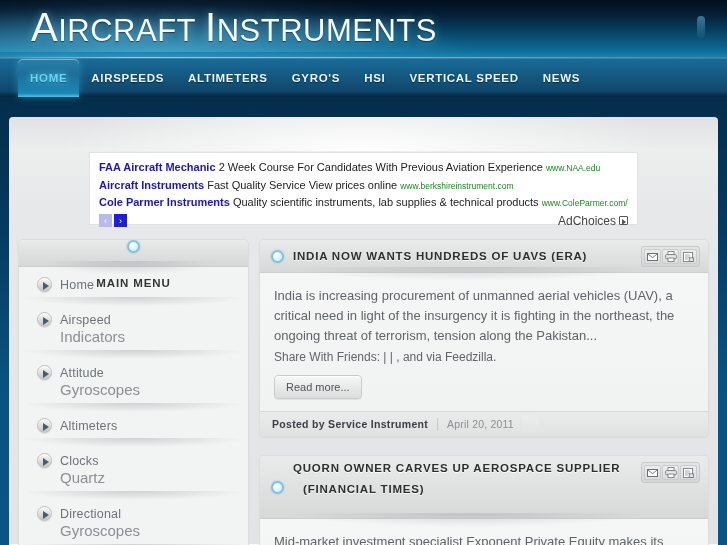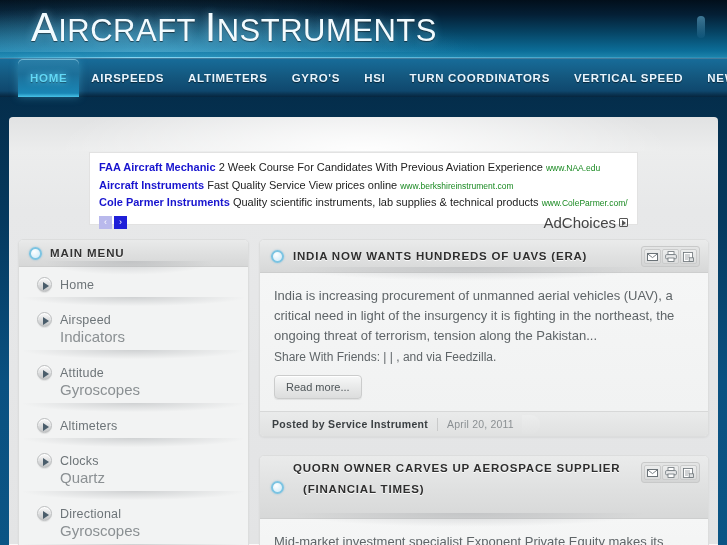--- a/index.html
+++ b/index.html
@@ -152,21 +152,21 @@
   .ad-arrows { display: flex; gap: 2px; }
   .ad-arrow {
     width: 13px; height: 13px;
     display: flex; align-items: center; justify-content: center;
     font-size: 9px; color: #fff;
     cursor: pointer;
   }
   .ad-arrow.prev { background: #b9b9ec; }
   .ad-arrow.next { background: #1f1fd8; }
   .adchoices {
-    font-size: 15px; color: #444;
+    font-size: 12px; color: #444;
     display: flex; align-items: center; gap: 3px;
     cursor: pointer;
   }
   .adchoices-glyph {
     display: inline-block;
     width: 9px; height: 9px;
     border: 1px solid #555;
     border-radius: 1px;
     position: relative;
   }
@@ -199,24 +199,25 @@
     border: 1px solid #dcdddd;
     border-radius: 5px;
     box-shadow: 0 1px 2px rgba(0,0,0,0.05);
     overflow: hidden;
   }
   .panel-head {
     position: relative;
     height: 27px;
     display: flex;
     align-items: center;
-    gap: 8px;
+    gap: 24px;
     padding: 0 10px;
     background: linear-gradient(180deg, #e9eaea 0%, #dedfdf 55%, #d6d7d7 100%);
     border-bottom: 1px solid #cdcece;
+    flex-direction: column;
   }
   .panel-head::after {
     content: "";
     position: absolute;
     left: 24px; bottom: -9px;
     width: 172px; height: 14px;
     background: radial-gradient(ellipse at 50% 0%, rgba(170,172,175,0.5), rgba(170,172,175,0) 70%);
     pointer-events: none;
   }
   .ring-icon {
@@ -415,21 +416,20 @@
   </div>
   <div class="header-edge"></div>
 </div>
 
 <div class="navbar">
   <div class="nav-item active">HOME</div>
   <div class="nav-item">AIRSPEEDS</div>
   <div class="nav-item">ALTIMETERS</div>
   <div class="nav-item">GYRO'S</div>
   <div class="nav-item">HSI</div>
-  <div class="nav-item">TURN COORDINATORS</div>
   <div class="nav-item">VERTICAL SPEED</div>
   <div class="nav-item">NEWS</div>
 </div>
 
 <div class="page-wrap">
   <div class="page-wrap-gloss"></div>
 
   <div class="ad-block">
     <div class="ad-row">
       <span class="ad-title">FAA Aircraft Mechanic</span>

